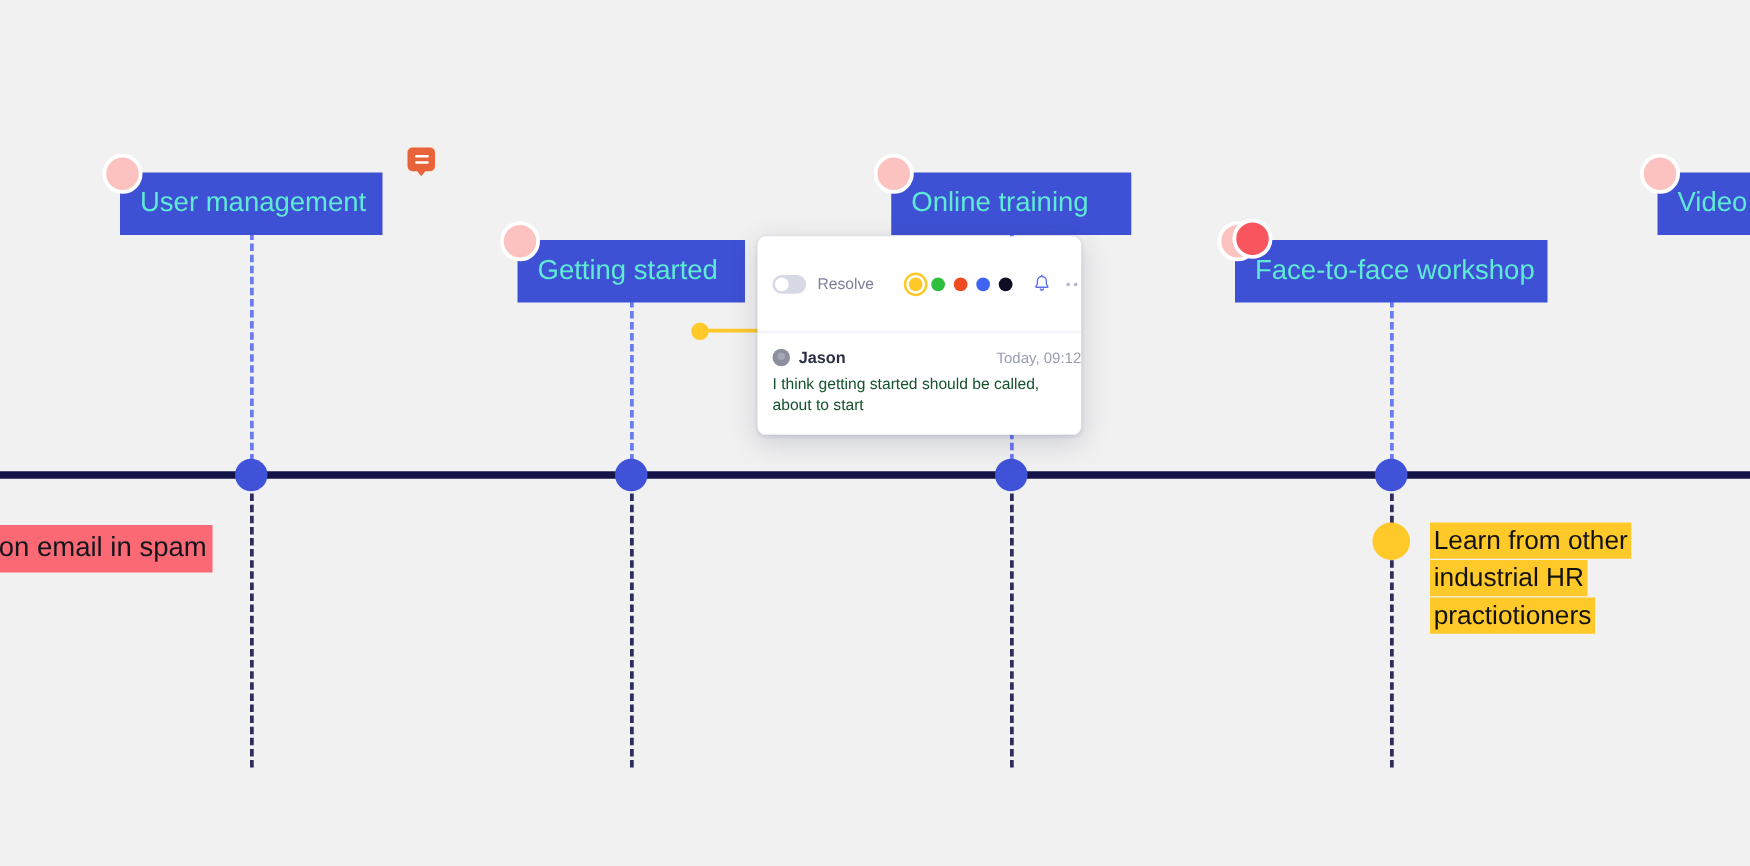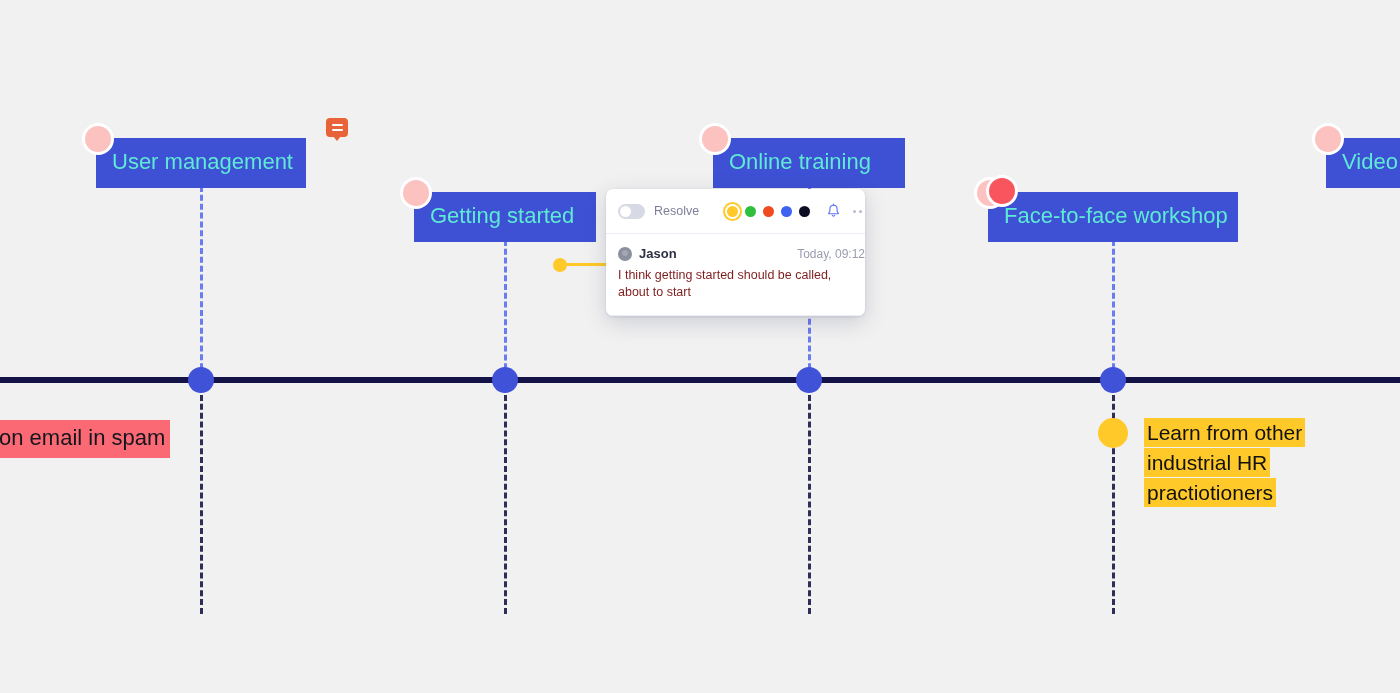--- a/index.html
+++ b/index.html
@@ -167,21 +167,21 @@
     background: #ffffff;
     border-radius: 7px;
     box-shadow: 0 6px 22px rgba(40,44,88,0.18), 0 1px 3px rgba(40,44,88,0.12);
     z-index: 20;
     overflow: hidden;
   }
   .popup-header {
     display: flex;
     align-items: center;
     height: 44px;
-    padding: 0 12px;
+    padding: 16px 12px;
     border-bottom: 1px solid #eceef5;
   }
   .toggle {
     width: 27px;
     height: 15px;
     border-radius: 8px;
     background: #d7d9e4;
     position: relative;
     flex: none;
     margin-right: 9px;
@@ -263,21 +263,21 @@
     color: #2d2f45;
   }
   .msg-time {
     margin-left: auto;
     font-size: 12px;
     color: #9a9db1;
   }
   .msg-text {
     font-size: 12.5px;
     line-height: 17px;
-    color: #7f1d1d;
+    color: #14532d;
   }
   .popup-reply {
     display: flex;
     align-items: center;
     height: 38px;
     padding: 0 12px;
   }
   .reply-placeholder {
     font-size: 12.5px;
     color: #9a9db1;

